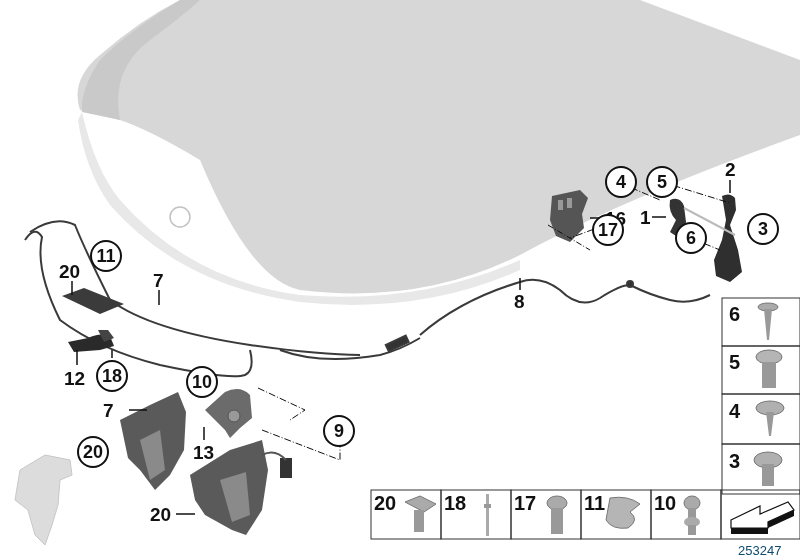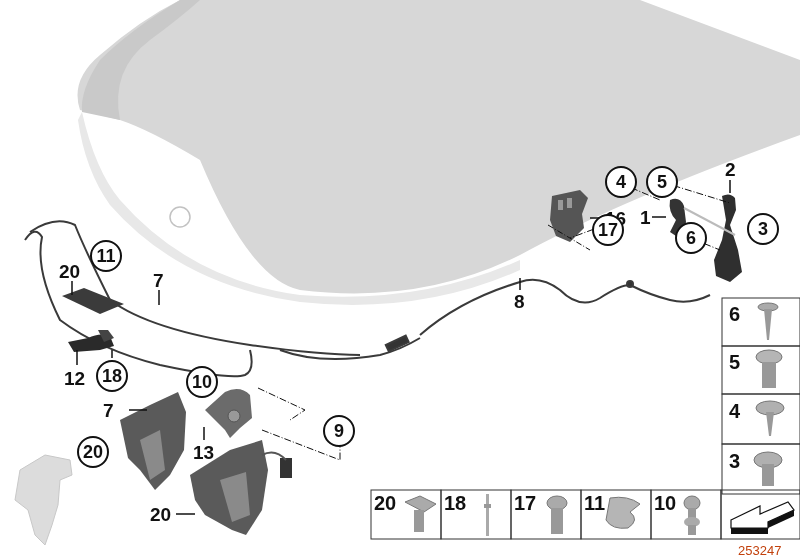--- a/index.html
+++ b/index.html
@@ -188,13 +188,13 @@
 <div class="lbl" style="left:729px;top:352px;font-size:20px">5</div>
 <div class="lbl" style="left:729px;top:401px;font-size:20px">4</div>
 <div class="lbl" style="left:729px;top:451px;font-size:20px">3</div>
 
 <div class="lbl" style="left:374px;top:493px;font-size:20px">20</div>
 <div class="lbl" style="left:444px;top:493px;font-size:20px">18</div>
 <div class="lbl" style="left:514px;top:493px;font-size:20px">17</div>
 <div class="lbl" style="left:584px;top:493px;font-size:20px">11</div>
 <div class="lbl" style="left:654px;top:493px;font-size:20px">10</div>
 
-<div style="position:absolute;left:738px;top:543px;font-size:13px;color:#c2410c;font-family:'Liberation Sans',sans-serif">253247</div>
+<div style="position:absolute;left:738px;top:543px;font-size:13px;color:#0c4a6e;font-family:'Liberation Sans',sans-serif">253247</div>
 
 </body></html>

